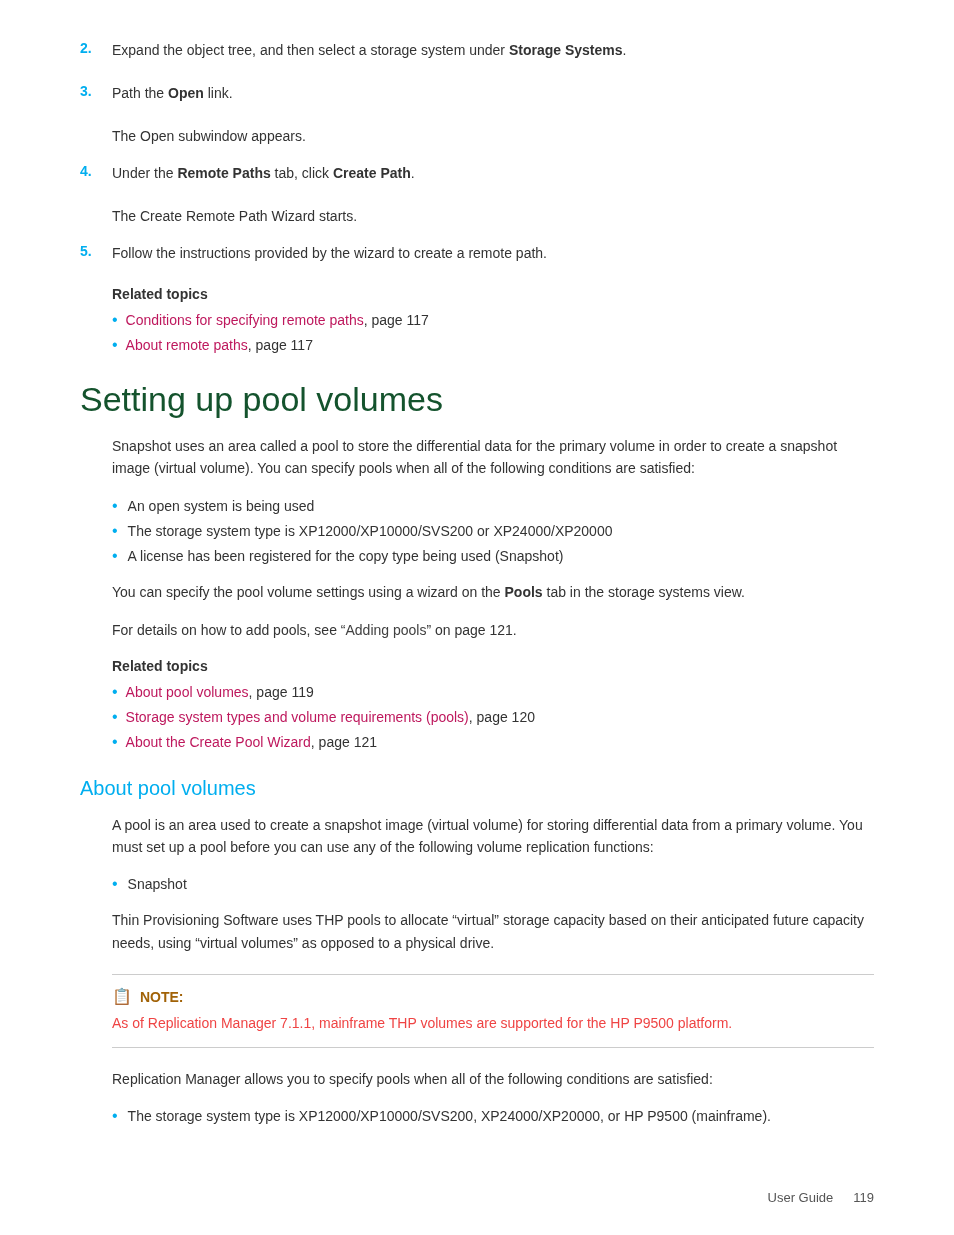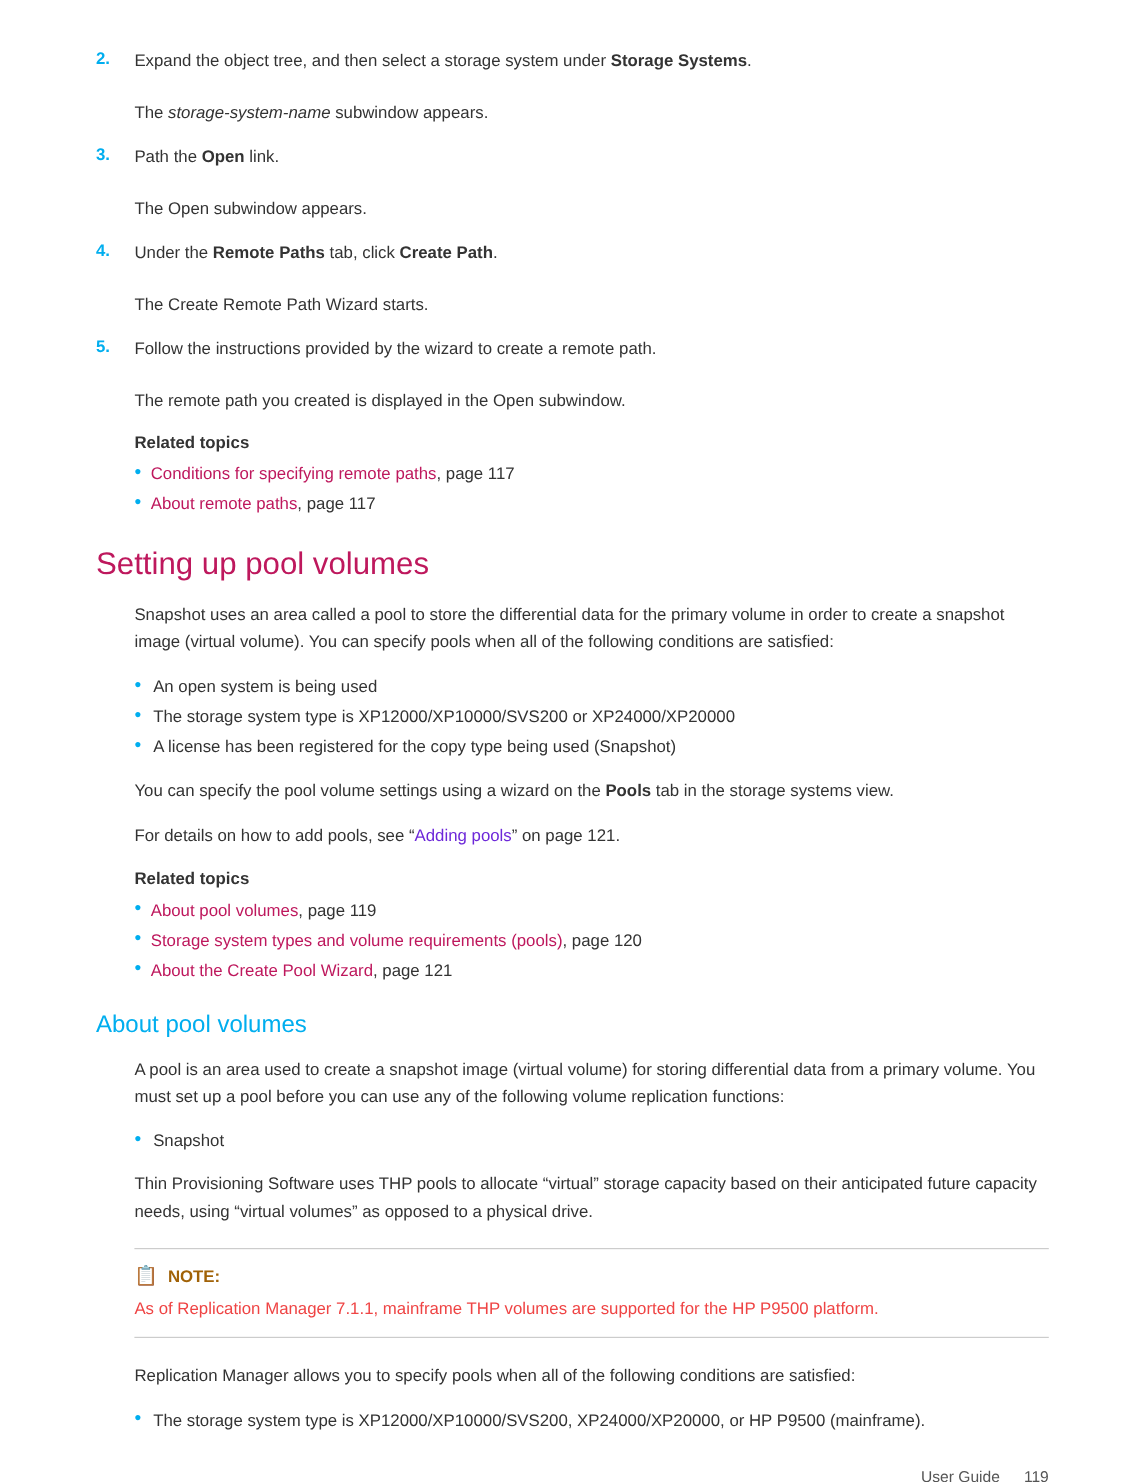--- a/index.html
+++ b/index.html
@@ -91,22 +91,22 @@
       font-size: 16px;
       line-height: 1.3;
     }
 
     .related-topics-list a {
       color: #be185d;
       text-decoration: none;
     }
 
     .section-heading {
-      color: #be185d;
-      font-size: 26px;
+      color: #14532d;
+      font-size: 34px;
       font-weight: normal;
       margin-bottom: 16px;
       margin-top: 8px;
     }
 
     .sub-section-heading {
       color: #00aeef;
       font-size: 20px;
       font-weight: normal;
       margin-bottom: 14px;
@@ -134,21 +134,21 @@
 
     .bullet-list li::before {
       content: "•";
       color: #00aeef;
       margin-right: 10px;
       font-size: 16px;
       line-height: 1.3;
     }
 
     .inline-link {
-      color: #6d28d9;
+      color: #404040;
       text-decoration: none;
     }
 
     .note-box {
       border-top: 1px solid #cccccc;
       border-bottom: 1px solid #cccccc;
       padding: 12px 0 12px 0;
       margin: 20px 0 20px 0;
     }
 
@@ -208,23 +208,20 @@
 <div class="page-container">
 
   <div class="step-block">
     <span class="step-number">2.</span>
     <div class="step-content">
       <p>
         <span>Expand the object tree, and then select a storage system under </span><span class="bold">Storage Systems</span><span>.</span>
       </p>
     </div>
   </div>
-  <div class="step-sub">
-    <span>The </span><em>storage-system-name</em><span> subwindow appears.</span>
-  </div>
 
   <div class="step-block">
     <span class="step-number">3.</span>
     <div class="step-content">
       <p>
         <span>Path the </span><span class="bold">Open</span><span> link.</span>
       </p>
     </div>
   </div>
   <div class="step-sub">
@@ -244,23 +241,20 @@
   </div>
 
   <div class="step-block">
     <span class="step-number">5.</span>
     <div class="step-content">
       <p>
         <span>Follow the instructions provided by the wizard to create a remote path.</span>
       </p>
     </div>
   </div>
-  <div class="step-sub">
-    <span>The remote path you created is displayed in the Open subwindow.</span>
-  </div>
 
   <div class="content-section indent-block">
     <div class="related-topics-header">Related topics</div>
     <ul class="related-topics-list">
       <li>
         <a class="inline-link">Conditions for specifying remote paths</a>
           <span>, page 117</span>
       </li>
       <li>
         <a class="inline-link">About remote paths</a>

